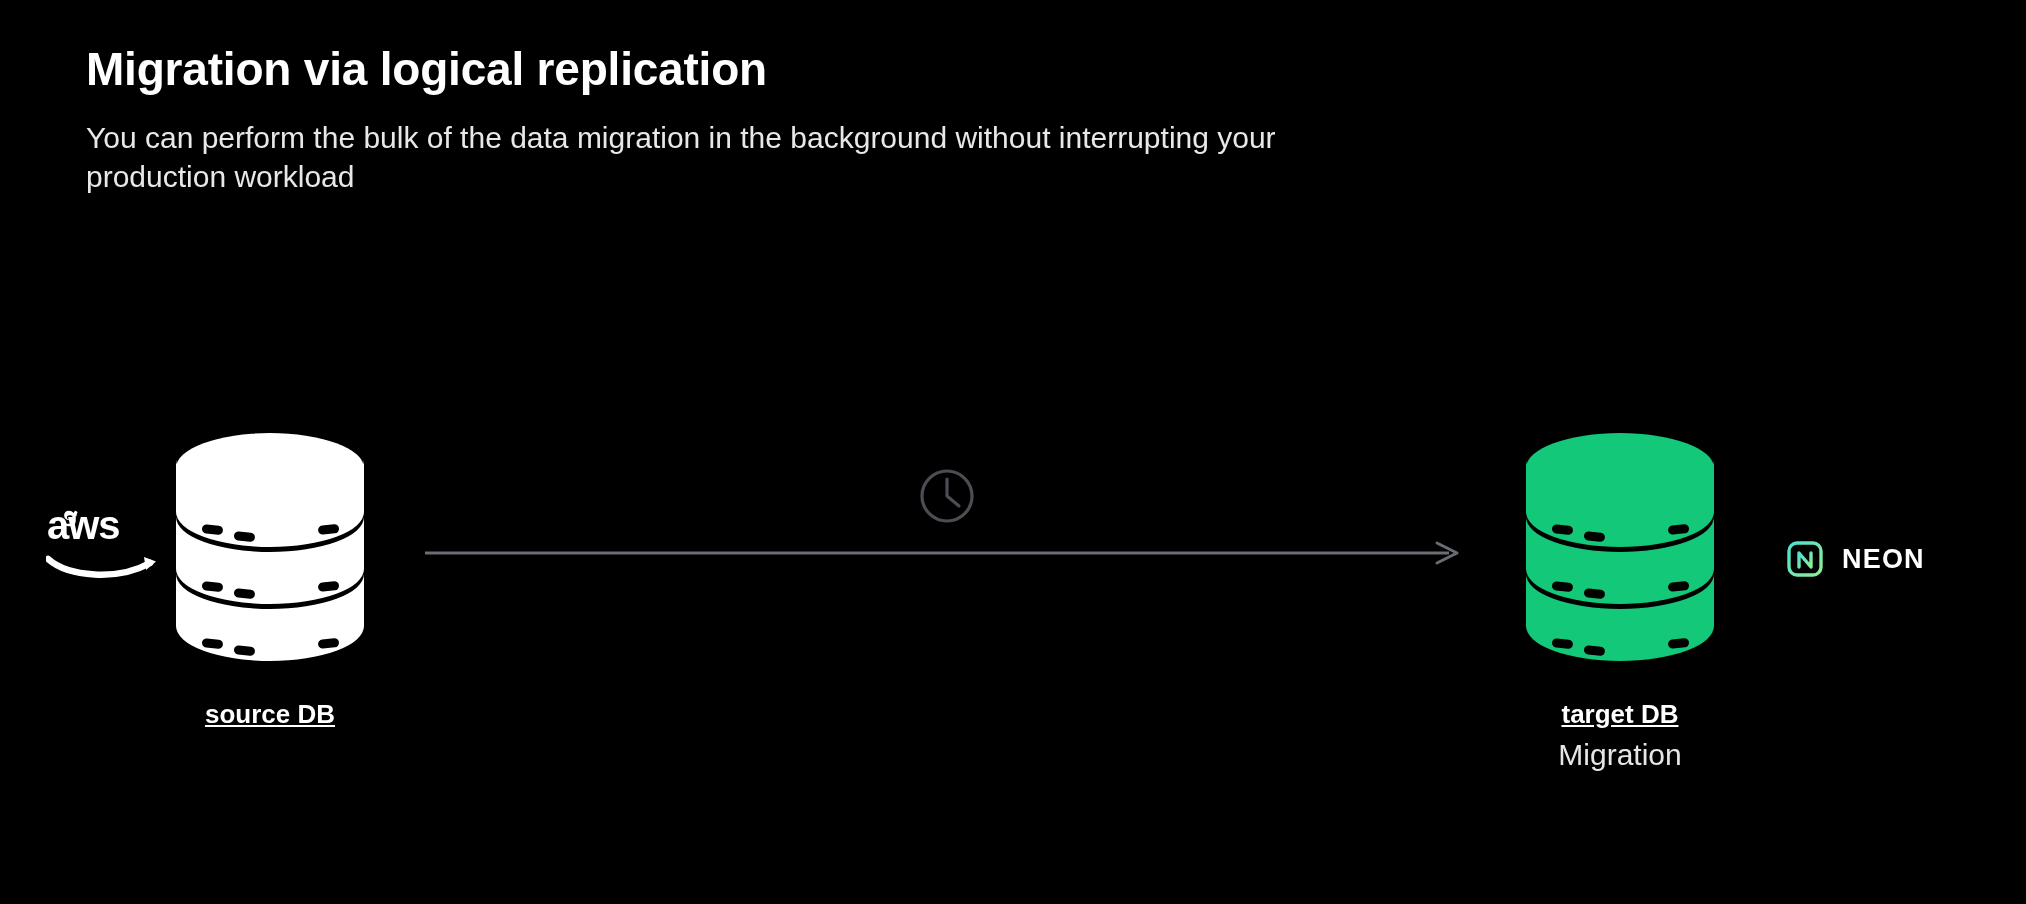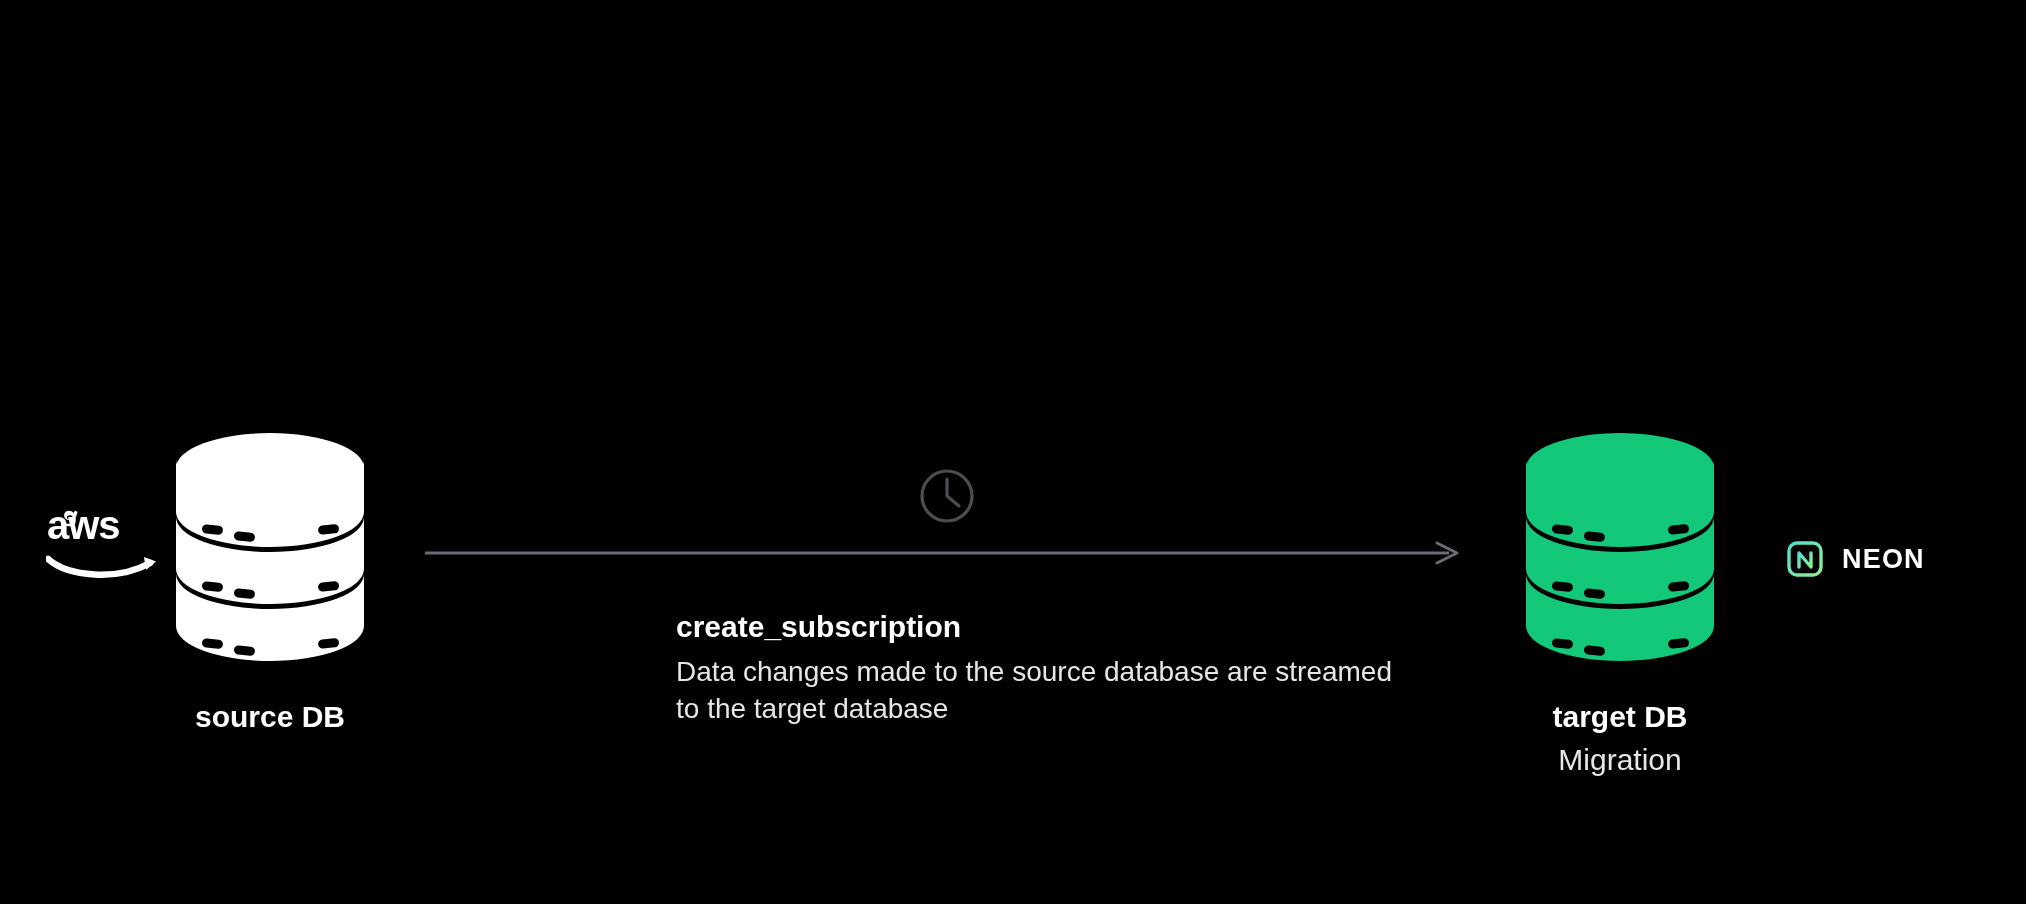--- a/index.html
+++ b/index.html
@@ -76,23 +76,24 @@
   .db-icon {
     display: block;
     margin: 0 auto;
   }
 
   .node-labels {
     margin-top: 26px;
   }
   .node-title {
     color: #ffffff;
-    font-size: 30px;
+    font-size: 26px;
     font-weight: 700;
     line-height: 1.26;
+    text-decoration: underline;
   }
   .node-sub {
     color: #e6e6e6;
     font-size: 30px;
     font-weight: 400;
     line-height: 1.3;
     margin-top: 4px;
   }
 
   
@@ -148,20 +149,24 @@
     font-weight: 400;
     line-height: 1.33;
     margin: 0;
   }
 </style>
 </head>
 <body>
 
 <div class="slide">
 
+  <div class="header">
+    <h1 class="slide-title">Migration via logical replication</h1>
+    <p class="slide-subtitle">You can perform the bulk of the data migration in the background without interrupting your production workload</p>
+  </div>
 
   <div class="stage">
 
     <div class="aws-logo">
       <svg viewBox="0 0 120 78" width="120" height="78" aria-hidden="true">
         <g fill="#ffffff">
 
           <path d="M16.4 21.6c0-1.5.16-2.7.45-3.6.3-.9.66-1.88 1.17-2.94.18-.3.25-.6.25-.85 0-.37-.22-.74-.7-1.1l-2.33-1.56c-.33-.22-.66-.33-.96-.33-.37 0-.74.18-1.1.52-.52.55-.96 1.14-1.33 1.77-.37.62-.74 1.32-1.1 2.1-2.48-2.95-5.6-4.42-9.37-4.42-2.7 0-4.86.77-6.43 2.32-1.58 1.55-2.37 3.62-2.37 6.2 0 2.73.86 4.94 2.6 6.6 1.74 1.67 4.05 2.5 6.98 2.5 .96 0 1.96-.08 3-.26 1.03-.18 2.1-.44 3.2-.81v2.1c0 2.36-.5 4.03-1.44 4.98-.96.96-2.6 1.44-4.98 1.44-1.1 0-2.21-.14-3.36-.4-1.14-.26-2.25-.59-3.32-1-.33-.14-.59-.22-.74-.26-.15-.04-.26-.07-.37-.07-.44 0-.66.33-.66.99v1.62c0 .48.07.85.22 1.07.15.22.44.44.88.66 1.07.55 2.36.99 3.87 1.33 1.51.33 3.1.52 4.79.52 3.8 0 6.69-.88 8.66-2.65 1.98-1.77 2.97-4.46 2.97-8.07V21.6zm-8.14 5.52c-.85.22-1.73.37-2.65.44-.92.08-1.8.11-2.61.11-1.62 0-2.87-.33-3.73-.99-.85-.66-1.29-1.62-1.29-2.87 0-1.33.44-2.33 1.33-3.03.89-.7 2.18-1.03 3.91-1.03.85 0 1.73.07 2.65.22.92.15 1.73.33 2.4.55v6.6z" transform="translate(22,0) scale(0.52)"></path>
 
         </g>
@@ -248,19 +253,15 @@
       </svg>
     </div>
 
     <div class="flow-arrow">
       <svg width="1040" height="26" viewBox="0 0 1040 26" aria-hidden="true">
         <line x1="0" y1="13" x2="1024" y2="13" stroke="#6a6d73" stroke-width="3"></line>
         <path d="M1012 3 L1032 13 L1012 23" fill="none" stroke="#6a6d73" stroke-width="3" stroke-linecap="round" stroke-linejoin="round"></path>
       </svg>
     </div>
 
-    <div class="flow-caption">
-      <div class="flow-caption-title">create_subscription</div>
-      <div class="flow-caption-body">Data changes made to the source database are streamed to the target database</div>
-    </div>
 
   </div>
 </div>
 
 </body></html>

